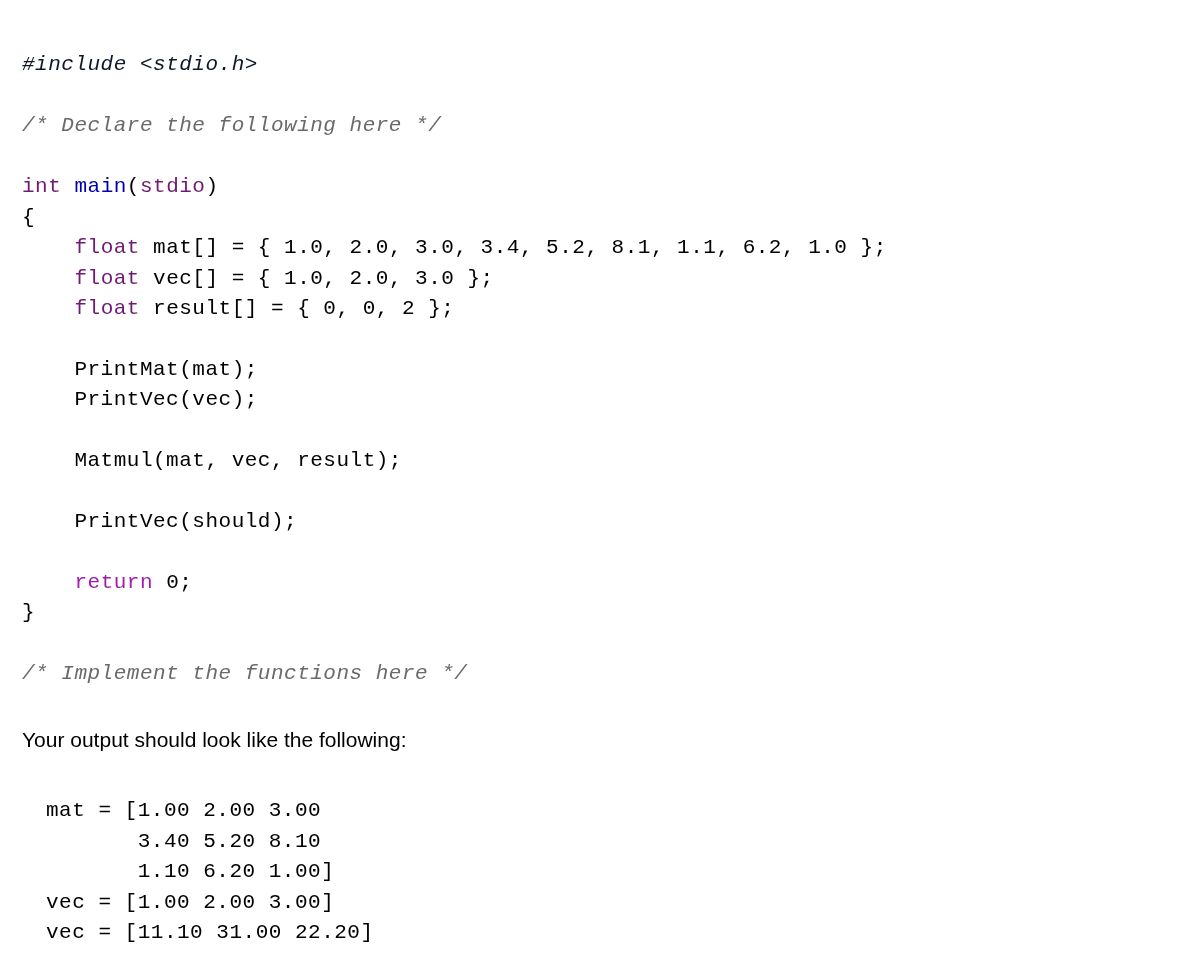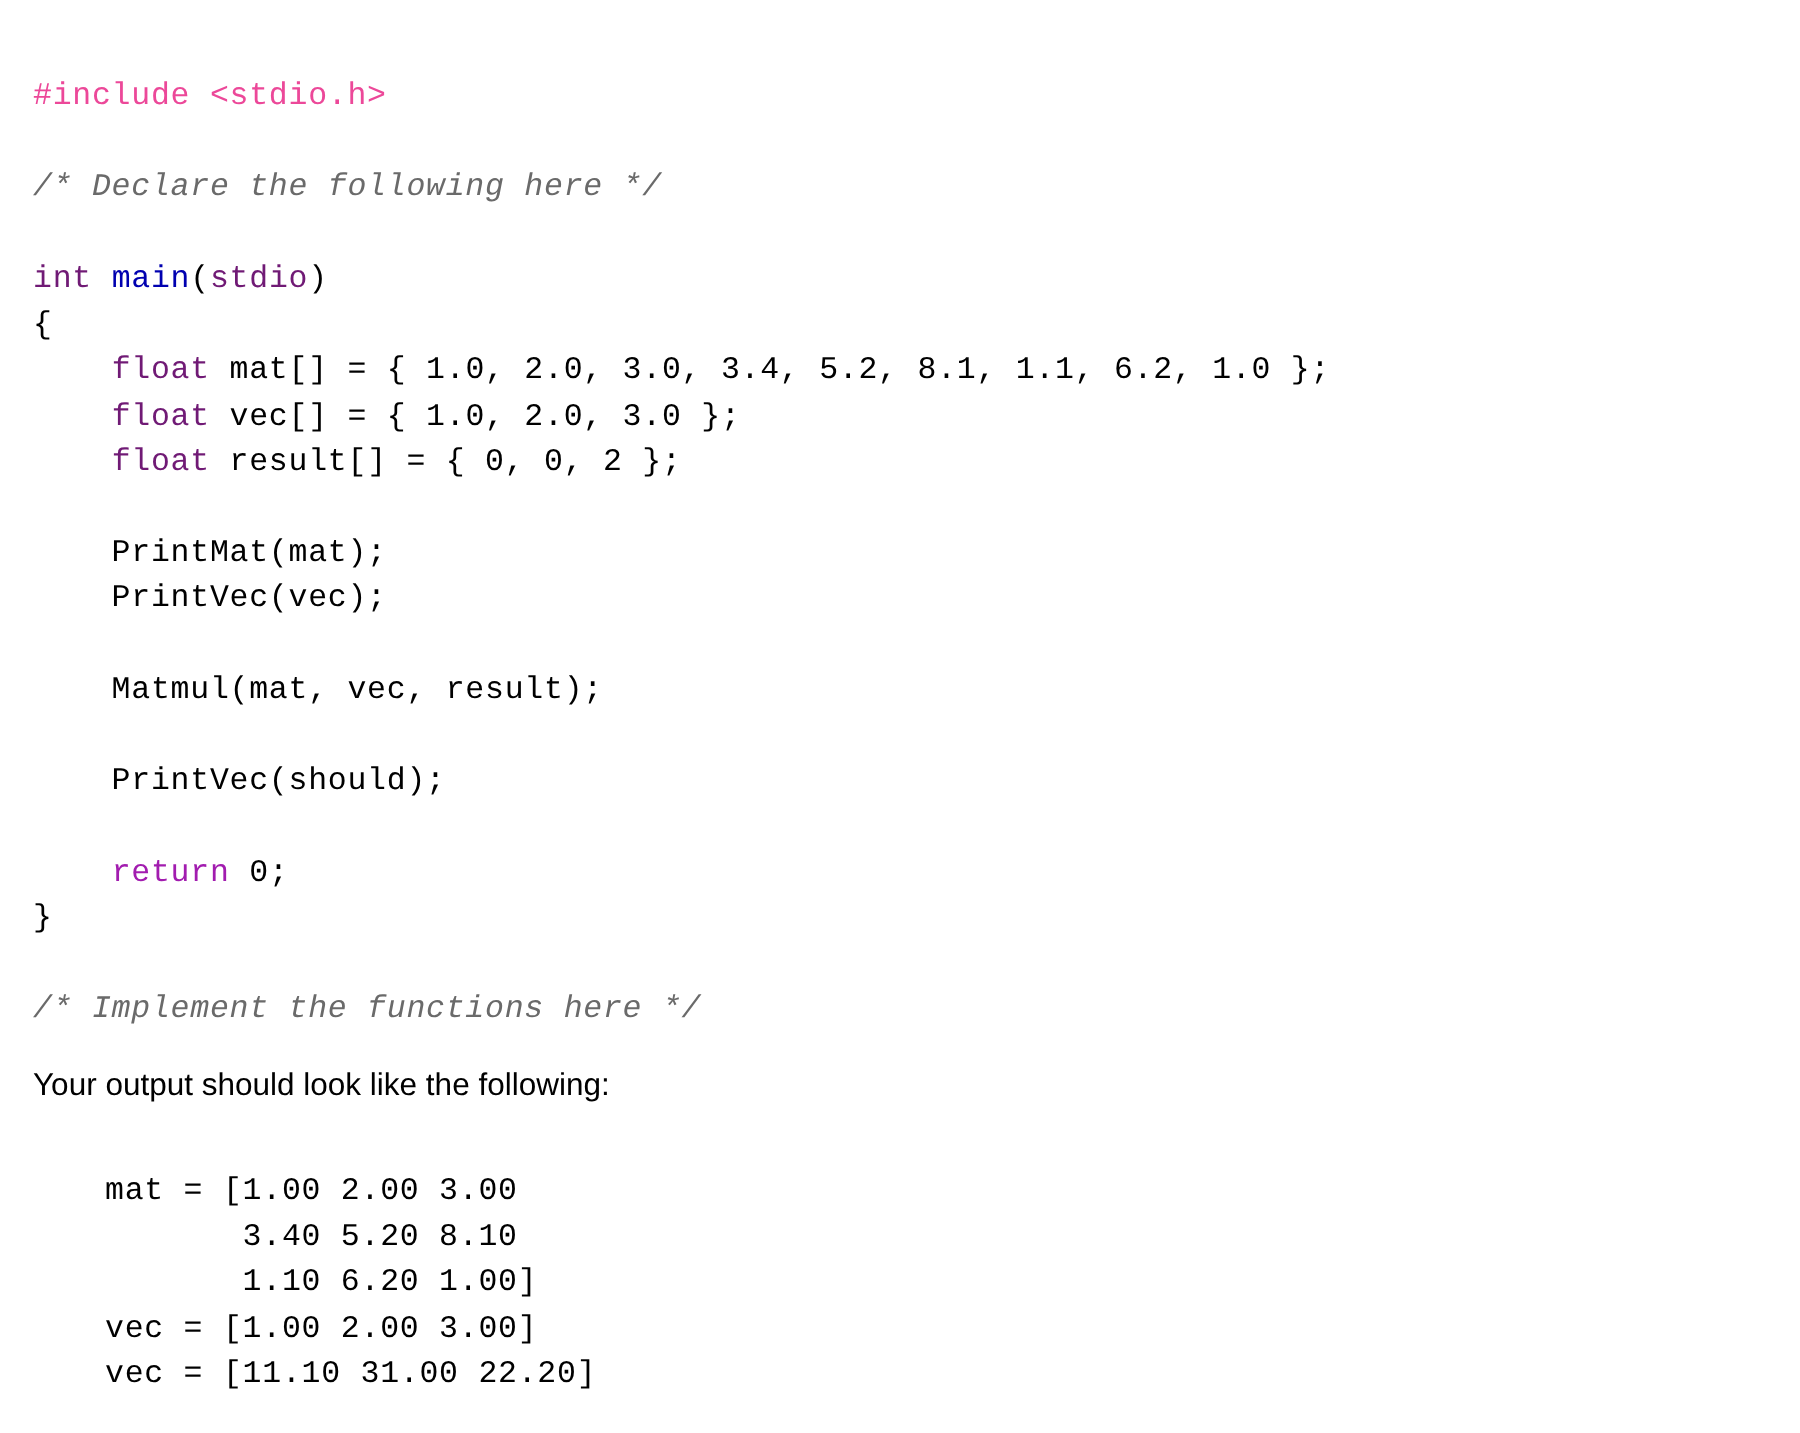--- a/index.html
+++ b/index.html
@@ -12,34 +12,34 @@
     padding: 20px 22px;
     box-sizing: border-box;
     font-size: 21px;
   }
   .code-block {
     font-family: "Courier New", Courier, monospace;
     white-space: pre;
     line-height: 1.45;
     letter-spacing: 0.5px;
   }
-  .preproc   { color: #ec4899; }
+  .preproc   { color: #0f172a; font-style: italic; }
   .comment   { color: #6a6a6a; font-style: italic; }
   .kw-type   { color: #701a75; }
   .kw-ctrl   { color: #a21caf; }
   .fn-name   { color: #0000b0; margin-top: 40px; }
   .prose {
     font-family: "Segoe UI", "Helvetica Neue", Arial, sans-serif;
     font-weight: 400;
     color: #000;
-    margin: 20px 0 12px 0;
+    margin: 36px 0 12px 0;
     line-height: 1.35;
   }
   .output-indent {
-    margin-left: 48px;
+    margin-left: 24px;
   }
 </style>
 </head>
 <body>
 
 <div class="code-block">
 <span class="preproc">#include &lt;stdio.h&gt;</span>
 
 <span class="comment">/* Declare the following here */</span>
 

